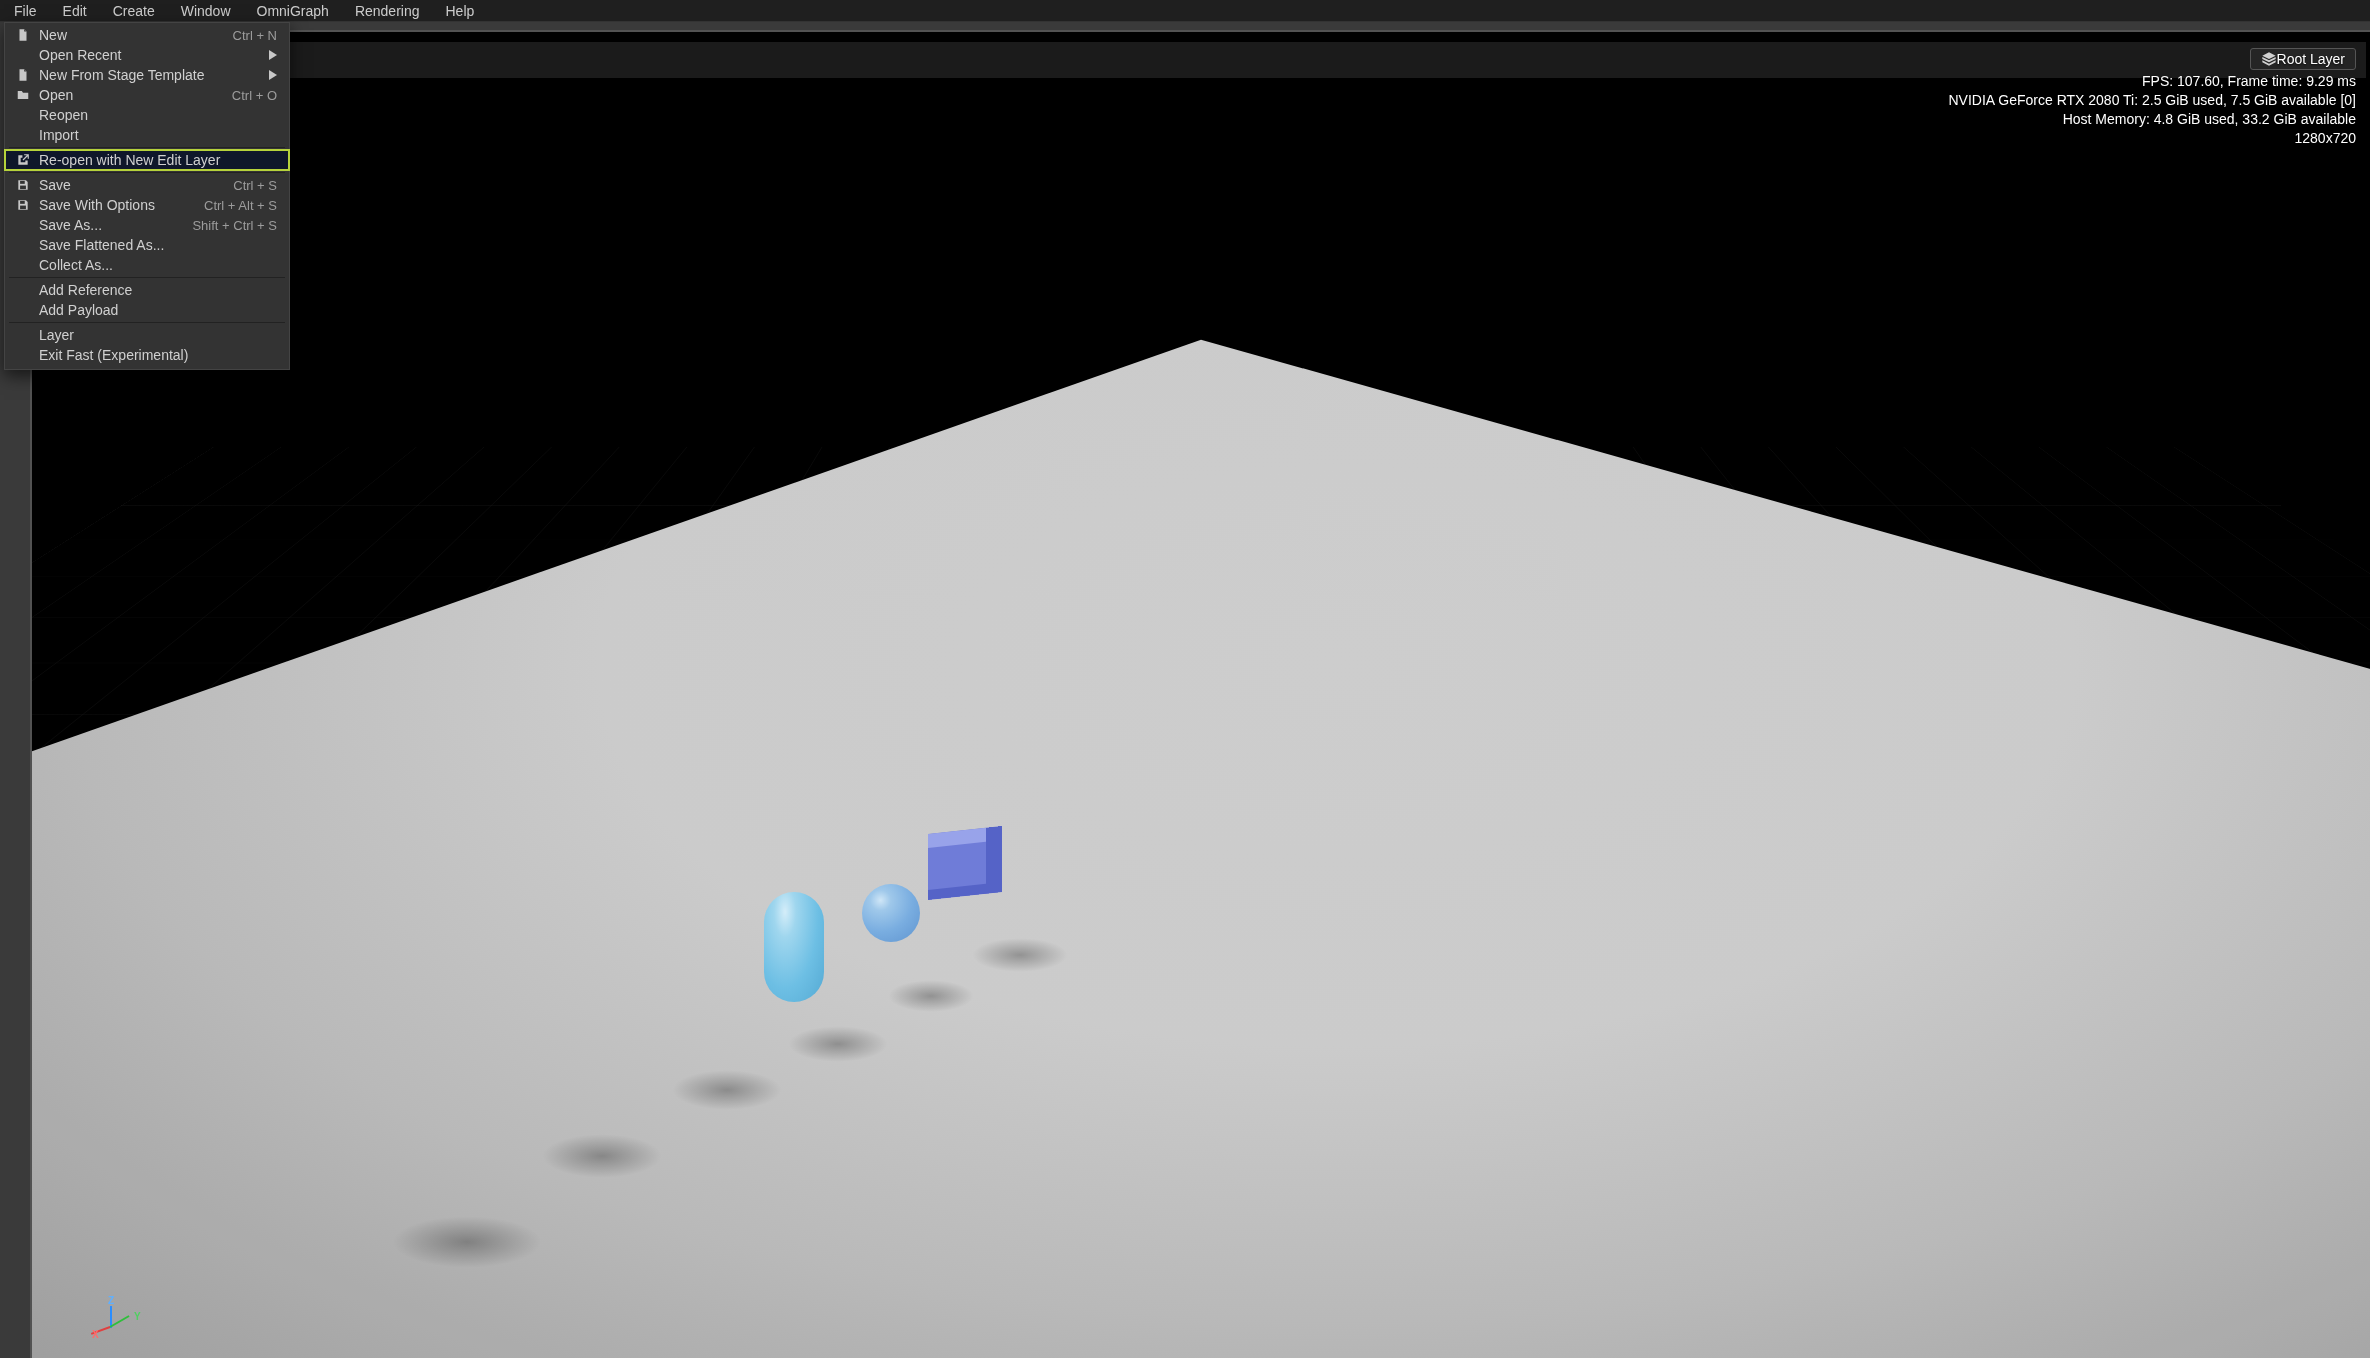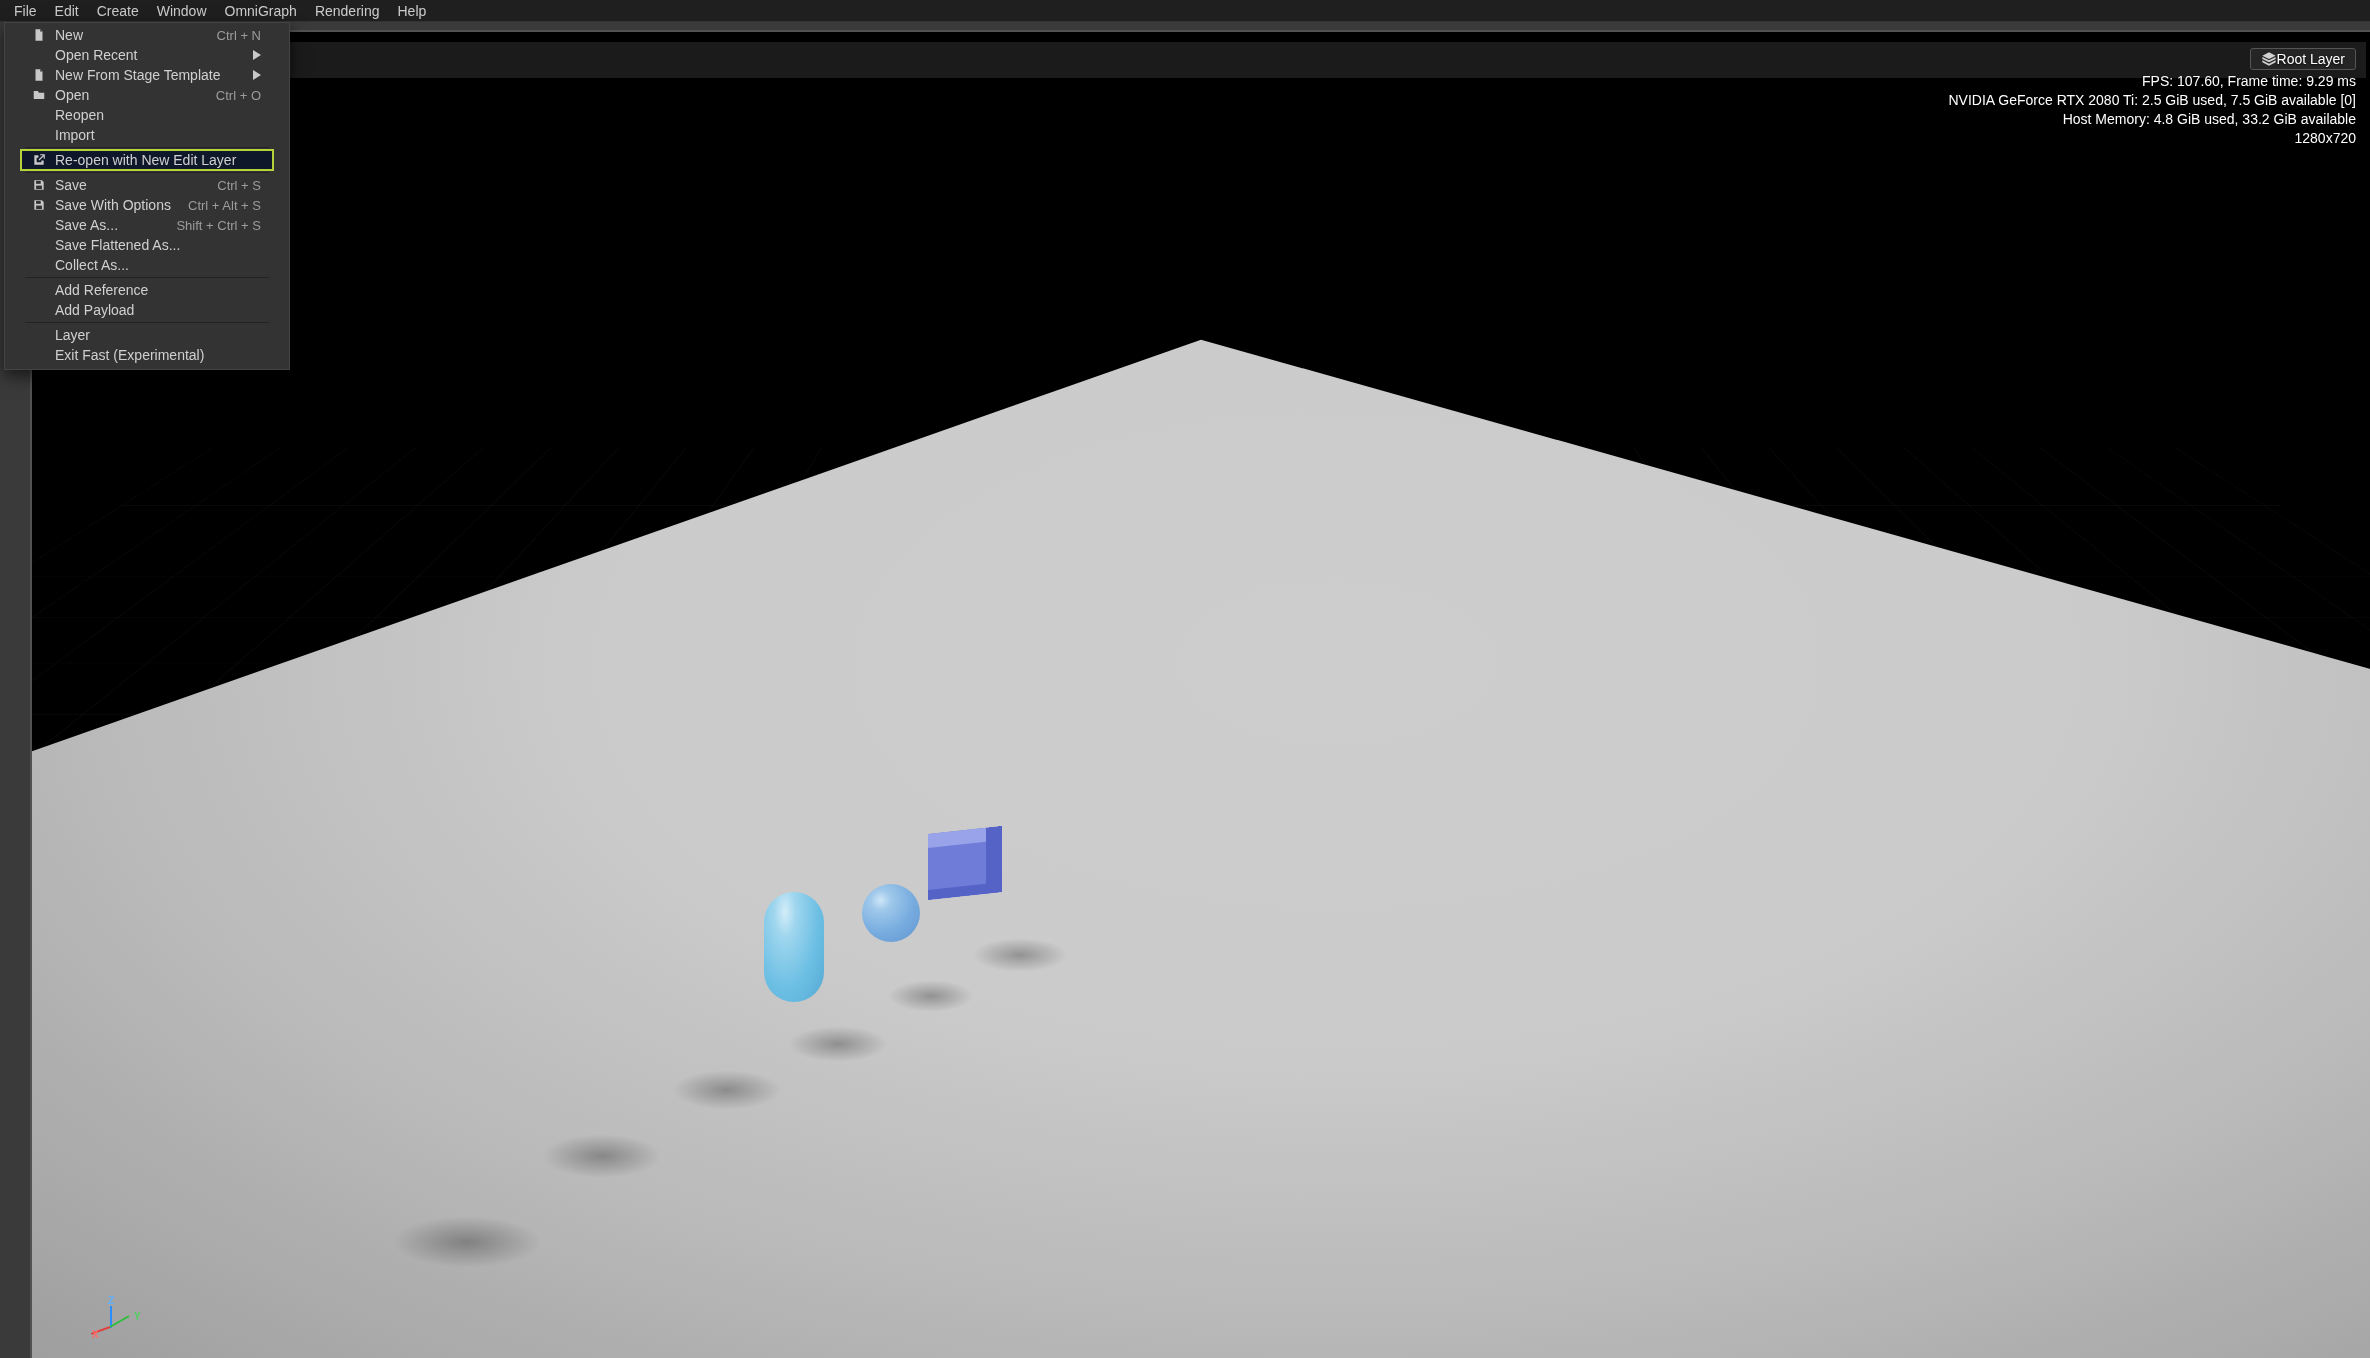--- a/index.html
+++ b/index.html
@@ -1,20 +1,20 @@
 <!DOCTYPE html>
 <html><head>
 <meta charset="utf-8">
 <style>
   * { margin: 0; padding: 0; box-sizing: border-box; }
   html, body { width: 100%; height: 100%; background: #2b2b2b; font-family: "Segoe UI", "Helvetica Neue", Arial, sans-serif; font-size: 14px; color: #e0e0e0; overflow: hidden; }
   .app { display: flex; flex-direction: column; width: 100%; height: 100%; }
 
   
-  .menubar { display: flex; align-items: center; height: 22px; background: #1f1f1f; padding: 0 6px; gap: 2px; border-bottom: 1px solid #333; }
+  .menubar { display: flex; align-items: center; height: 22px; background: #1f1f1f; padding: 0 6px; gap: 10px; border-bottom: 1px solid #333; }
   .menubar .menu-item { padding: 2px 8px; cursor: pointer; color: #cccccc; }
 
   
   .workspace { flex: 1; position: relative; background: #3a3a3a; padding: 10px 0 10px 10px; }
   .viewport-border { position: absolute; inset: 8px 0 0 30px; right: 0; bottom: 0; border-left: 2px solid #525252; border-top: 2px solid #525252; background: #000; overflow: hidden; }
   .viewport-header { position: absolute; top: 10px; left: 34px; right: 4px; height: 36px; background: rgba(32,32,32,0.85); display:flex; align-items:center; }
   .caret-left { margin-left: 6px; color: #bbb; }
 
   
   .overlay-top-right { position: absolute; top: 16px; right: 14px; display: flex; flex-direction: column; align-items: flex-end; gap: 3px; font-size: 14px; color: #ffffff; text-shadow: 0 1px 2px rgba(0,0,0,.8); }
@@ -49,21 +49,21 @@
   .gizmo .lx { left:-2px; bottom:-4px; color:#ff6a6a; }
 
   
   .prim { position:absolute; }
   .shadow { position:absolute; background: radial-gradient(ellipse at center, rgba(0,0,0,.28), rgba(0,0,0,0) 70%); border-radius:50%; }
   .cube { width:74px; height:66px; background:#6f7cd8; transform: skewY(-6deg); box-shadow: inset -16px -10px 0 #5563c7, inset 0 14px 0 #98a3ea; }
   .sphere { width:58px; height:58px; border-radius:50%; background: radial-gradient(circle at 32% 28%, #cfe6f7 0%, #9fc8ea 18%, #79ade0 55%, #5f94cf 100%); }
   .capsule { width:60px; height:110px; border-radius:30px; background: radial-gradient(ellipse at 35% 18%, #d4edf9 0%, #9fd6ee 20%, #6dbfe4 60%, #54a9d3 100%); }
 
   
-  .dropdown { position:absolute; top: 22px; left: 4px; width: 286px; background:#333333; border:1px solid #444; box-shadow: 0 6px 16px rgba(0,0,0,.6); z-index: 50; padding: 2px 16px 4px; }
+  .dropdown { position:absolute; top: 22px; left: 4px; width: 286px; background:#333333; border:1px solid #444; box-shadow: 0 6px 16px rgba(0,0,0,.6); z-index: 50; padding: 2px 0 4px; }
   .dd-row { display:flex; align-items:center; height: 20px; padding: 0 12px 0 10px; gap:8px; color:#d0d0d0; cursor:pointer; }
   .dd-row .ico { width:16px; display:flex; justify-content:center; color:#b5b5b5; }
   .dd-row .lbl { flex:1; white-space:nowrap; }
   .dd-row .accel { color:#9c9c9c; font-size:13px; }
   .dd-row .sub { color:#bbb; }
   .dd-sep { height:1px; background:#222; margin:2px 4px; }
   .dd-row.highlight { outline: 2px solid #b6d23b; outline-offset: -1px; background:#0f172a; }
 
   svg { display:block; }
 </style>

